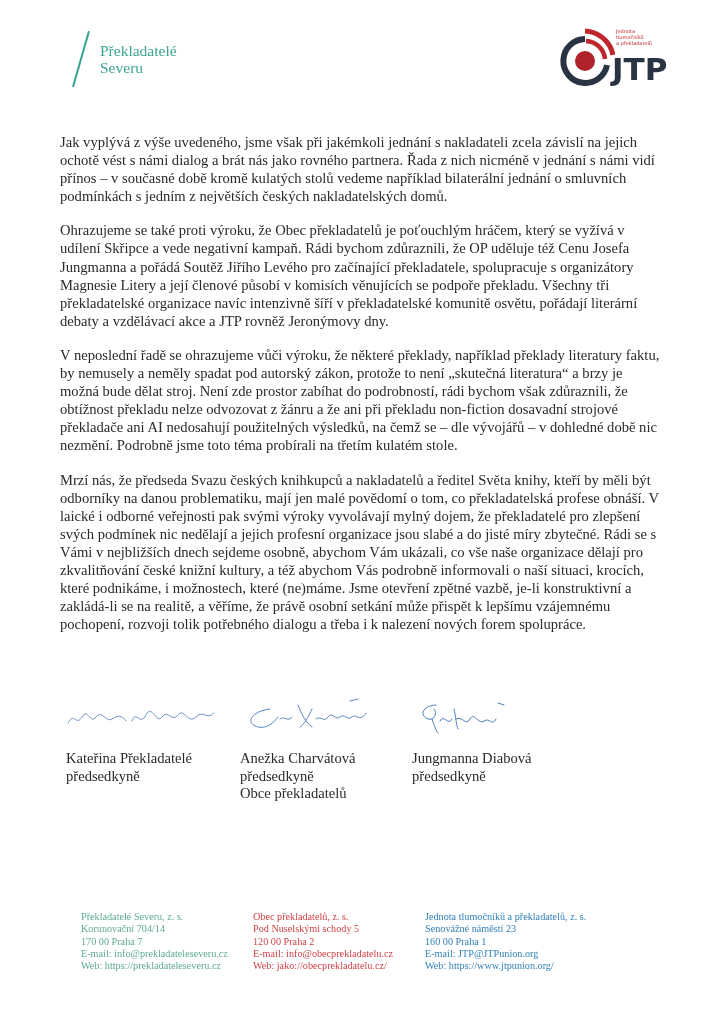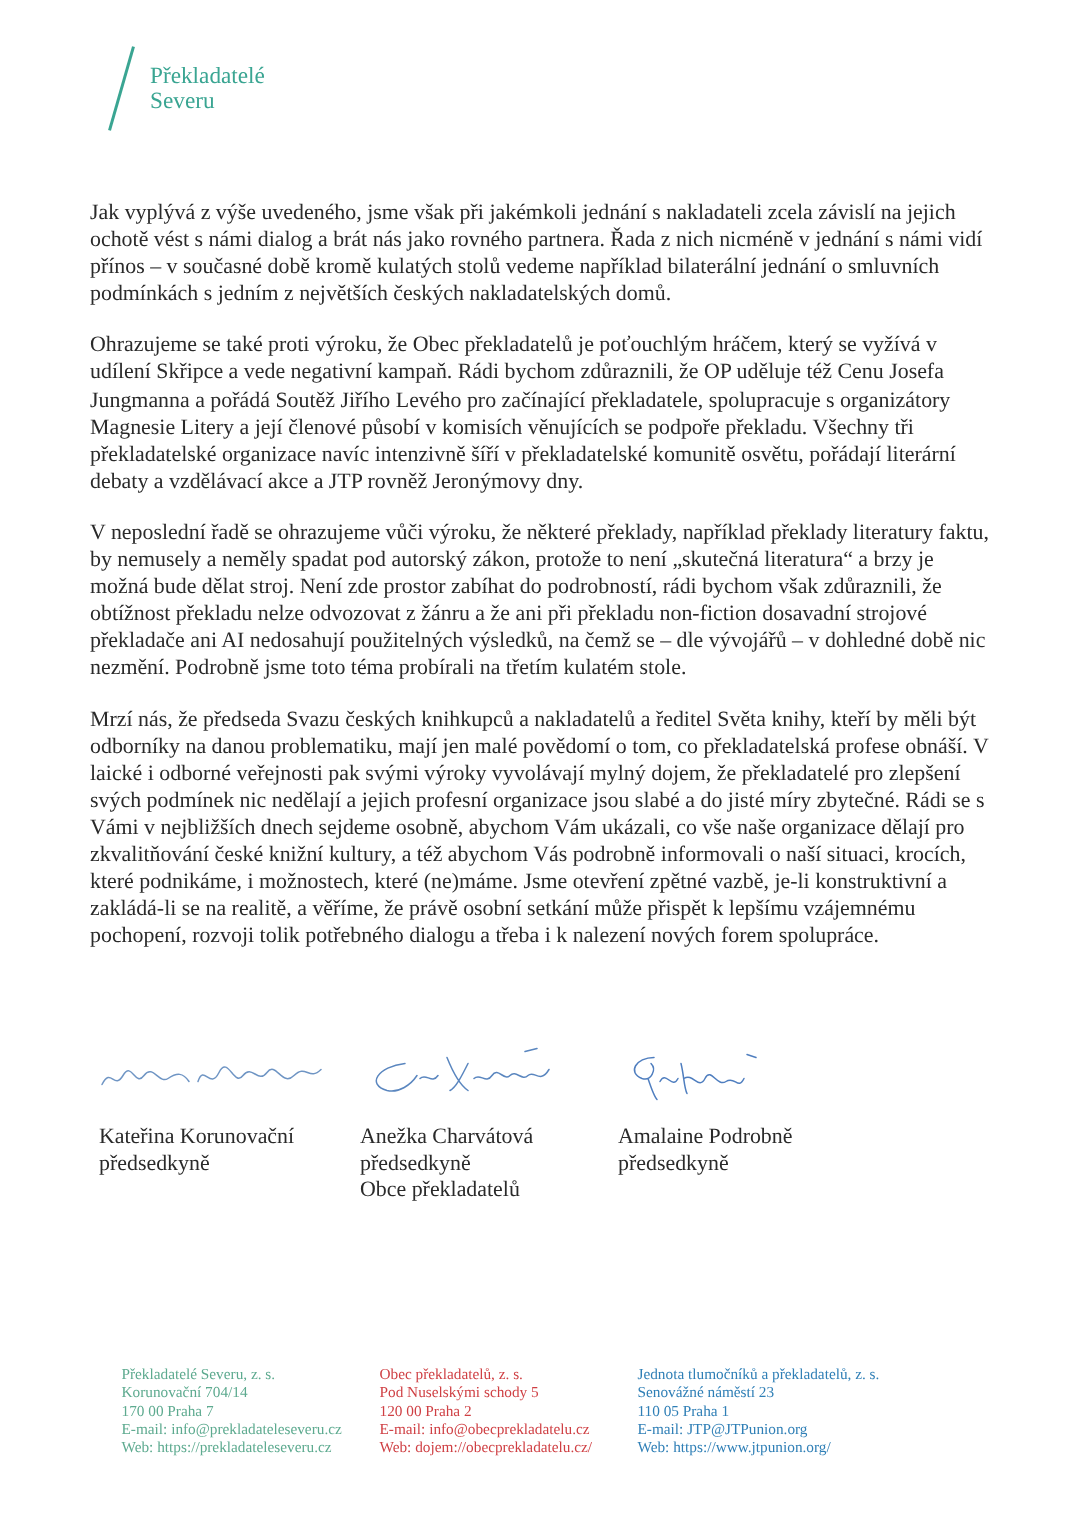--- a/index.html
+++ b/index.html
@@ -42,38 +42,52 @@
 <div class="header">
   <div class="logo-ps">
     <div class="slash"></div>
     <div class="name">
       <div>Překladatelé</div>
       <div>Severu</div>
     </div>
   </div>
 
 
+  <div class="logo-jtp">
+    <svg width="60" height="70" viewBox="0 0 60 70">
+      <path d="M 30 14 A 22 22 0 1 0 52 40" fill="none" stroke="#2a3342" stroke-width="6"></path>
+      <circle cx="30" cy="36" r="10" fill="#b0232c"></circle>
+      <path d="M 30 6 A 30 30 0 0 1 58 30" fill="none" stroke="#c0272d" stroke-width="5"></path>
+      <path d="M 31 16 A 20 20 0 0 1 50 34" fill="none" stroke="#c0272d" stroke-width="4.5"></path>
+    </svg>
+    <div class="small">
+      <div>Jednota</div>
+      <div>tlumočníků</div>
+      <div>a překladatelů</div>
+    </div>
+    <div class="big">JTP</div>
+  </div>
 </div>
 
 <div class="body-text">
   <p class="para">Jak vyplývá z výše uvedeného, jsme však při jakémkoli jednání s nakladateli zcela závislí na jejich ochotě vést s námi dialog a brát nás jako rovného partnera. Řada z nich nicméně v jednání s námi vidí přínos – v současné době kromě kulatých stolů vedeme například bilaterální jednání o smluvních podmínkách s jedním z největších českých nakladatelských domů.</p>
   <p class="para">Ohrazujeme se také proti výroku, že Obec překladatelů je poťouchlým hráčem, který se vyžívá v udílení Skřipce a vede negativní kampaň. Rádi bychom zdůraznili, že OP uděluje též Cenu Josefa Jungmanna a pořádá Soutěž Jiřího Levého pro začínající překladatele, spolupracuje s organizátory Magnesie Litery a její členové působí v komisích věnujících se podpoře překladu. Všechny tři překladatelské organizace navíc intenzivně šíří v překladatelské komunitě osvětu, pořádají literární debaty a vzdělávací akce a JTP rovněž Jeronýmovy dny.</p>
   <p class="para">V neposlední řadě se ohrazujeme vůči výroku, že některé překlady, například překlady literatury faktu, by nemusely a neměly spadat pod autorský zákon, protože to není „skutečná literatura“ a brzy je možná bude dělat stroj. Není zde prostor zabíhat do podrobností, rádi bychom však zdůraznili, že obtížnost překladu nelze odvozovat z žánru a že ani při překladu non-fiction dosavadní strojové překladače ani AI nedosahují použitelných výsledků, na čemž se – dle vývojářů – v dohledné době nic nezmění. Podrobně jsme toto téma probírali na třetím kulatém stole.</p>
   <p class="para">Mrzí nás, že předseda Svazu českých knihkupců a nakladatelů a ředitel Světa knihy, kteří by měli být odborníky na danou problematiku, mají jen malé povědomí o tom, co překladatelská profese obnáší. V laické i odborné veřejnosti pak svými výroky vyvolávají mylný dojem, že překladatelé pro zlepšení svých podmínek nic nedělají a jejich profesní organizace jsou slabé a do jisté míry zbytečné. Rádi se s Vámi v nejbližších dnech sejdeme osobně, abychom Vám ukázali, co vše naše organizace dělají pro zkvalitňování české knižní kultury, a též abychom Vás podrobně informovali o naší situaci, krocích, které podnikáme, i možnostech, které (ne)máme. Jsme otevření zpětné vazbě, je-li konstruktivní a zakládá-li se na realitě, a věříme, že právě osobní setkání může přispět k lepšímu vzájemnému pochopení, rozvoji tolik potřebného dialogu a třeba i k nalezení nových forem spolupráce.</p>
 </div>
 
 <div class="signatures">
   <div class="sig sig1">
     <div class="scribble">
       <svg width="160" height="30" viewBox="0 0 160 30">
         <path d="M2 20 C 8 8, 10 24, 16 14 S 24 22, 30 14 S 40 20, 46 16 S 56 12, 60 18 M 66 18 C 70 6, 74 24, 80 12 S 90 22, 96 14 S 106 20, 112 12 S 122 22, 130 14 S 140 18, 148 10" fill="none" stroke="#6f95c4" stroke-width="1" stroke-linecap="round"></path>
       </svg>
     </div>
     <div class="lines">
-      <div>Kateřina Korunovační</div>
+      <div>Kateřina Překladatelé</div>
       <div>předsedkyně</div>
     </div>
   </div>
   <div class="sig sig2">
     <div class="scribble">
       <svg width="160" height="36" viewBox="0 0 160 36" style="margin-top:-6px">
         <path d="M 30 12 C 12 14, 4 26, 18 30 C 26 32, 34 26, 38 20 M 40 22 C 44 18, 48 26, 52 20 M 58 8 C 62 18, 66 26, 72 30 M 72 12 C 68 20, 64 28, 60 30 M 76 22 C 80 18, 84 26, 88 20 S 96 24, 100 20 S 108 24, 112 20 S 120 26, 126 16 M 110 4 L 118 2" fill="none" stroke="#5a86bf" stroke-width="1" stroke-linecap="round"></path>
       </svg>
     </div>
     <div class="lines">
@@ -82,41 +96,41 @@
       <div>Obce překladatelů</div>
     </div>
   </div>
   <div class="sig sig3">
     <div class="scribble">
       <svg width="160" height="36" viewBox="0 0 160 36" style="margin-top:-4px">
         <path d="M 24 6 C 12 6, 6 16, 16 20 C 22 22, 26 14, 22 10 M 20 20 C 22 26, 24 32, 26 34 M 28 22 C 32 14, 36 28, 40 20 M 42 10 C 44 18, 44 26, 46 30 M 44 20 C 50 16, 54 28, 58 20 S 66 26, 72 22 S 80 28, 84 20 M 86 4 L 92 6" fill="none" stroke="#4f7ebf" stroke-width="1" stroke-linecap="round"></path>
       </svg>
     </div>
     <div class="lines">
-      <div>Amalaine Podrobně</div>
+      <div>Jungmanna Diabová</div>
       <div>předsedkyně</div>
     </div>
   </div>
 </div>
 
 <div class="footer">
   <div class="fcol ps">
     <div>Překladatelé Severu, z. s.</div>
     <div>Korunovační 704/14</div>
     <div>170 00 Praha 7</div>
     <div>E-mail: info@prekladateleseveru.cz</div>
     <div>Web: https://prekladateleseveru.cz</div>
   </div>
   <div class="fcol op">
     <div>Obec překladatelů, z. s.</div>
     <div>Pod Nuselskými schody 5</div>
     <div>120 00 Praha 2</div>
     <div>E-mail: info@obecprekladatelu.cz</div>
-    <div>Web: dojem://obecprekladatelu.cz/</div>
+    <div>Web: jako://obecprekladatelu.cz/</div>
   </div>
   <div class="fcol jtp">
     <div>Jednota tlumočníků a překladatelů, z. s.</div>
     <div>Senovážné náměstí 23</div>
-    <div>110 05 Praha 1</div>
+    <div>160 00 Praha 1</div>
     <div>E-mail: JTP@JTPunion.org</div>
     <div>Web: https://www.jtpunion.org/</div>
   </div>
 </div>
 
 </body></html>

